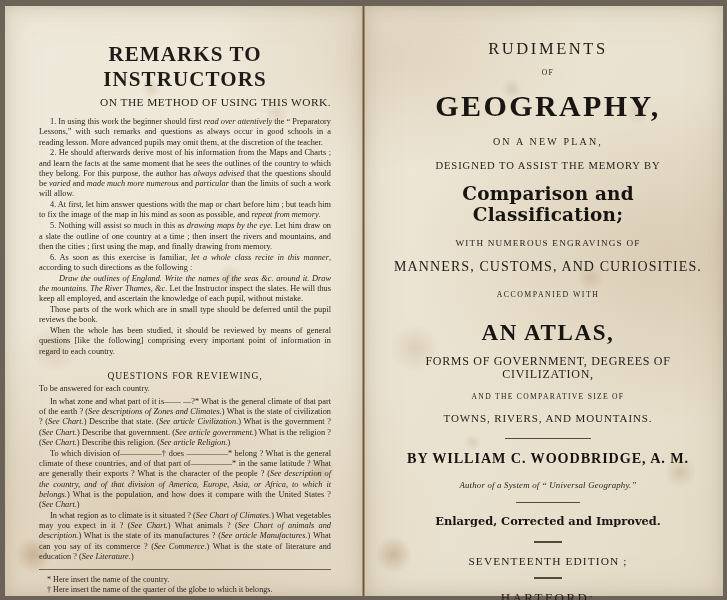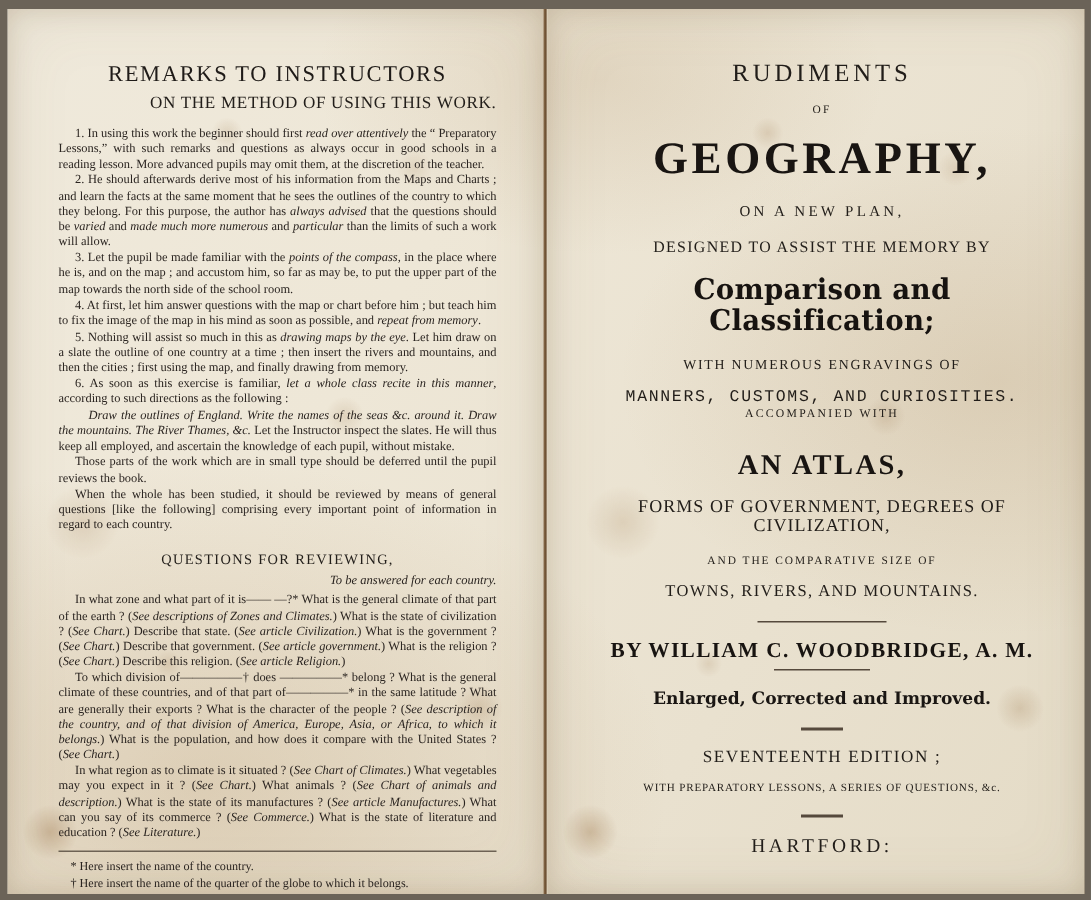--- a/index.html
+++ b/index.html
@@ -82,24 +82,24 @@
   
   .lp {
     position: absolute;
     left: 34px;
     top: 36px;
     width: 292px;
     color: #24201c;
   }
   .lp .hd1 {
     font-family: "Liberation Serif", serif;
-    font-size: 15px;
+    font-size: 21px;
     letter-spacing: 1.1px;
     text-align: center;
-    font-weight: 400;
+    font-weight: 700;
     margin: 0 0 4px 0;
     color: #1f1b18;
   }
   .lp .hd2 {
     font-size: 11.4px;
     letter-spacing: 0.45px;
     text-align: right;
     font-weight: 400;
     margin: 0 0 9px 0;
     color: #221e1a;
@@ -117,23 +117,22 @@
   .para i, .para em { font-style: italic; }
 
   .qhead {
     text-align: center;
     font-size: 9.6px;
     letter-spacing: 0.9px;
     margin: 13px 0 3px 0;
     color: #221e1a;
   }
   .qsub {
-    text-align: right;
+    text-align: left;
     font-size: 8.4px;
-    font-style: italic;
     margin: 0 0 4px 0;
     color: #2a2420;
   }
   .rule-fn {
     width: 100%;
     height: 0;
     border-top: 1px solid #6d6254;
     margin: 7px 0 5px 0;
   }
   .fn {
@@ -191,32 +190,31 @@
     margin-bottom: 13px;
     color: #171310;
     transform: scaleX(0.97);
   }
   .t-engravings {
     font-size: 9.2px;
     letter-spacing: 1.2px;
     margin-bottom: 11px;
   }
   .t-manners {
-    font-size: 11px;
+    font-size: 14px;
     letter-spacing: 1.1px;
-    margin-bottom: 0;
-    font-family: Liberation Mono, monospace;
+    margin-bottom: 16px;
   }
   .t-accompanied {
     font-size: 7.8px;
     letter-spacing: 1.5px;
     margin-bottom: 20px;
   }
   .t-atlas {
-    font-size: 19px;
+    font-size: 23px;
     font-weight: bold;
     letter-spacing: 1.6px;
     margin-bottom: 9px;
     color: #181411;
   }
   .t-exhibiting {
     font-size: 10.6px;
     letter-spacing: 0.85px;
     margin-bottom: 12px;
   }
@@ -242,21 +240,21 @@
   }
   .rule.w1 { width: 86px; }
   .rule.w2 { width: 64px; border-top-width: 1px; }
   .rule.w3 { width: 28px; border-top-width: 2px; }
   .rule.w4 { width: 28px; border-top-width: 2px; }
 
   .t-by {
     font-size: 14.2px;
     font-weight: bold;
     letter-spacing: 0.9px;
-    margin-bottom: 3px;
+    margin-bottom: 14px;
     color: #181411;
     font-family: Liberation Serif, serif;
   }
   .t-author {
     font-size: 8.8px;
     font-style: italic;
     letter-spacing: 0.2px;
     margin-bottom: 11px;
   }
   .t-enlarged {
@@ -291,21 +289,20 @@
     <div class="leaf left">
       <div class="foxing"></div>
       <div class="edge-shadow"></div>
 
       <div class="lp">
         <div class="hd1">REMARKS TO INSTRUCTORS</div>
         <div class="hd2">ON THE METHOD OF USING THIS WORK.</div>
 
         <p class="para">1. In using this work the beginner should first <i>read over attentively</i> the “ Preparatory Lessons,” with such remarks and questions as always occur in good schools in a reading lesson. More advanced pupils may omit them, at the discretion of the teacher.</p>
         <p class="para">2. He should afterwards derive most of his information from the Maps and Charts ; and learn the facts at the same moment that he sees the outlines of the country to which they belong. For this purpose, the author has <i>always advised</i> that the questions should be <i>varied</i> and <i>made much more numerous</i> and <i>particular</i> than the limits of such a work will allow.</p>
-        <p class="para">3. Let the pupil be made familiar with the <i>points of the compass</i>, in the place where he is, and on the map ; and accustom him, so far as may be, to put the upper part of the map towards the north side of the school room.</p>
         <p class="para">4. At first, let him answer questions with the map or chart before him ; but teach him to fix the image of the map in his mind as soon as possible, and <i>repeat from memory</i>.</p>
         <p class="para">5. Nothing will assist so much in this as <i>drawing maps by the eye</i>. Let him draw on a slate the outline of one country at a time ; then insert the rivers and mountains, and then the cities ; first using the map, and finally drawing from memory.</p>
         <p class="para">6. As soon as this exercise is familiar, <i>let a whole class recite in this manner</i>, according to such directions as the following :</p>
         <p class="para ind2"><i>Draw the outlines of England. Write the names of the seas &amp;c. around it. Draw the mountains. The River Thames, &amp;c.</i> Let the Instructor inspect the slates. He will thus keep all employed, and ascertain the knowledge of each pupil, without mistake.</p>
         <p class="para">Those parts of the work which are in small type should be deferred until the pupil reviews the book.</p>
         <p class="para">When the whole has been studied, it should be reviewed by means of general questions [like the following] comprising every important point of information in regard to each country.</p>
 
         <div class="qhead">QUESTIONS FOR REVIEWING,</div>
         <div class="qsub">To be answered for each country.</div>
 
@@ -336,29 +333,29 @@
         <div class="t-manners">MANNERS, CUSTOMS, AND CURIOSITIES.</div>
         <div class="t-accompanied">ACCOMPANIED WITH</div>
         <div class="t-atlas">AN ATLAS,</div>
         <div class="t-forms">FORMS OF GOVERNMENT, DEGREES OF CIVILIZATION,</div>
         <div class="t-andthe">AND THE COMPARATIVE SIZE OF</div>
         <div class="t-towns">TOWNS, RIVERS, AND MOUNTAINS.</div>
 
         <div class="rule w1"></div>
 
         <div class="t-by">BY WILLIAM C. WOODBRIDGE, A. M.</div>
+        <div class="t-author">Author of a System of “ Universal Geography.”</div>
 
         <div class="rule w2"></div>
 
         <div class="t-enlarged">Enlarged, Corrected and Improved.</div>
 
         <div class="rule w3"></div>
 
         <div class="t-seventeenth">SEVENTEENTH EDITION ;</div>
-        <div class="t-withprep">WITH PREPARATORY LESSONS, A SERIES OF QUESTIONS, &amp;c.</div>
 
         <div class="rule w4"></div>
 
         <div class="t-hartford">HARTFORD:</div>
 
       </div>
     </div>
 
   </div>
 </div>

